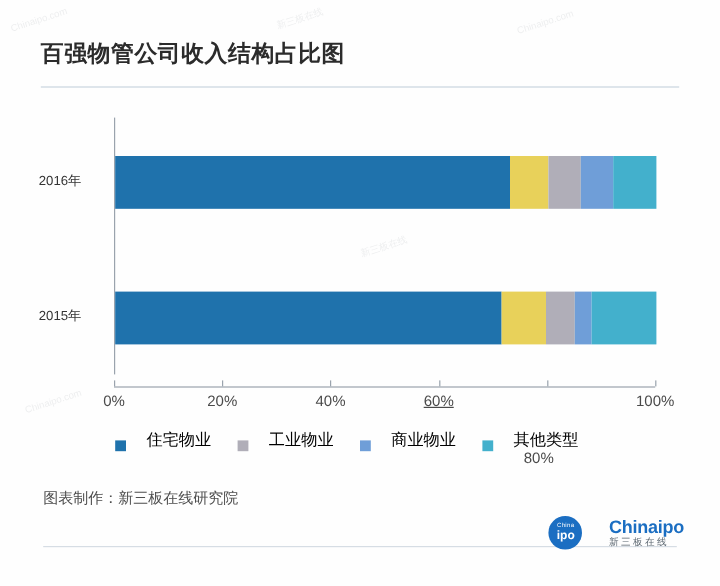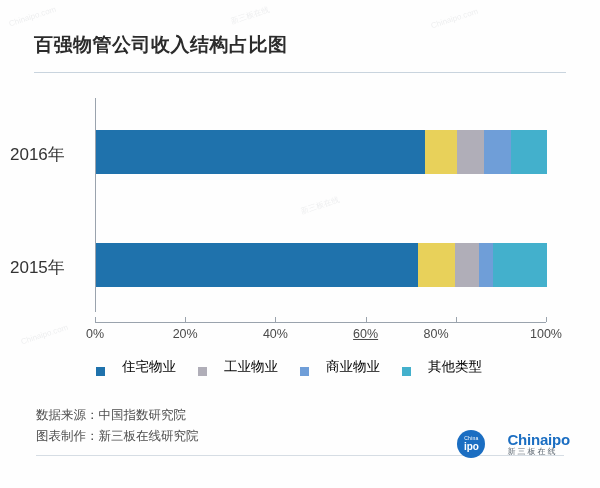--- a/index.html
+++ b/index.html
@@ -63,22 +63,22 @@
     height: 44px;
     display: flex;
     align-items: stretch;
   }
   .bar-row .seg {
     height: 100%;
   }
   .bar-label {
     position: absolute;
     width: 80px;
-    text-align: left;
-    font-size: 17px;
+    text-align: center;
+    font-size: 11px;
     color: #333333;
     white-space: nowrap;
   }
 
   
   .x-axis-line {
     position: absolute;
     left: 95px;
     top: 322px;
     width: 451px;
@@ -239,21 +239,21 @@
   <div id="x-ticks">
       <div class="x-tick" style="left: 95px;"></div>
       <div class="x-tick-label" style="left: 95px;">0%</div>
       <div class="x-tick" style="left: 185.2px;"></div>
       <div class="x-tick-label" style="left: 185.2px;">20%</div>
       <div class="x-tick" style="left: 275.4px;"></div>
       <div class="x-tick-label" style="left: 275.4px;">40%</div>
       <div class="x-tick" style="left: 365.6px;"></div>
       <div class="x-tick-label" style="left: 365.6px; text-decoration: underline;">60%</div>
       <div class="x-tick" style="left: 455.8px;"></div>
-      <div class="x-tick-label" style="left: 436px;">80%</div>
+      <div class="x-tick-label" style="left: 449px; margin-top: 48px;">80%</div>
       <div class="x-tick" style="left: 546px;"></div>
       <div class="x-tick-label" style="left: 546px;">100%</div>
     </div>
 
   <div class="legend" id="legend">
       <div class="legend-item">
         <span class="legend-swatch" style="background: rgb(31, 114, 172);"></span>
         <span>住宅物业</span>
       </div>
       <div class="legend-item">
@@ -264,21 +264,20 @@
         <span class="legend-swatch" style="background: rgb(111, 158, 216);"></span>
         <span>商业物业</span>
       </div>
       <div class="legend-item">
         <span class="legend-swatch" style="background: rgb(67, 176, 204);"></span>
         <span>其他类型</span>
       </div>
     </div>
 
   <div class="footer">
-    <div class="footer-line">数据来源：中国指数研究院</div>
     <div class="footer-line">图表制作：新三板在线研究院</div>
   </div>
   <div class="footer-rule"></div>
 
   <div class="logo">
     <div class="logo-badge">
       <span class="lb-top">China</span>
       <span class="lb-bot">ipo</span>
     </div>
     <div class="logo-text">

